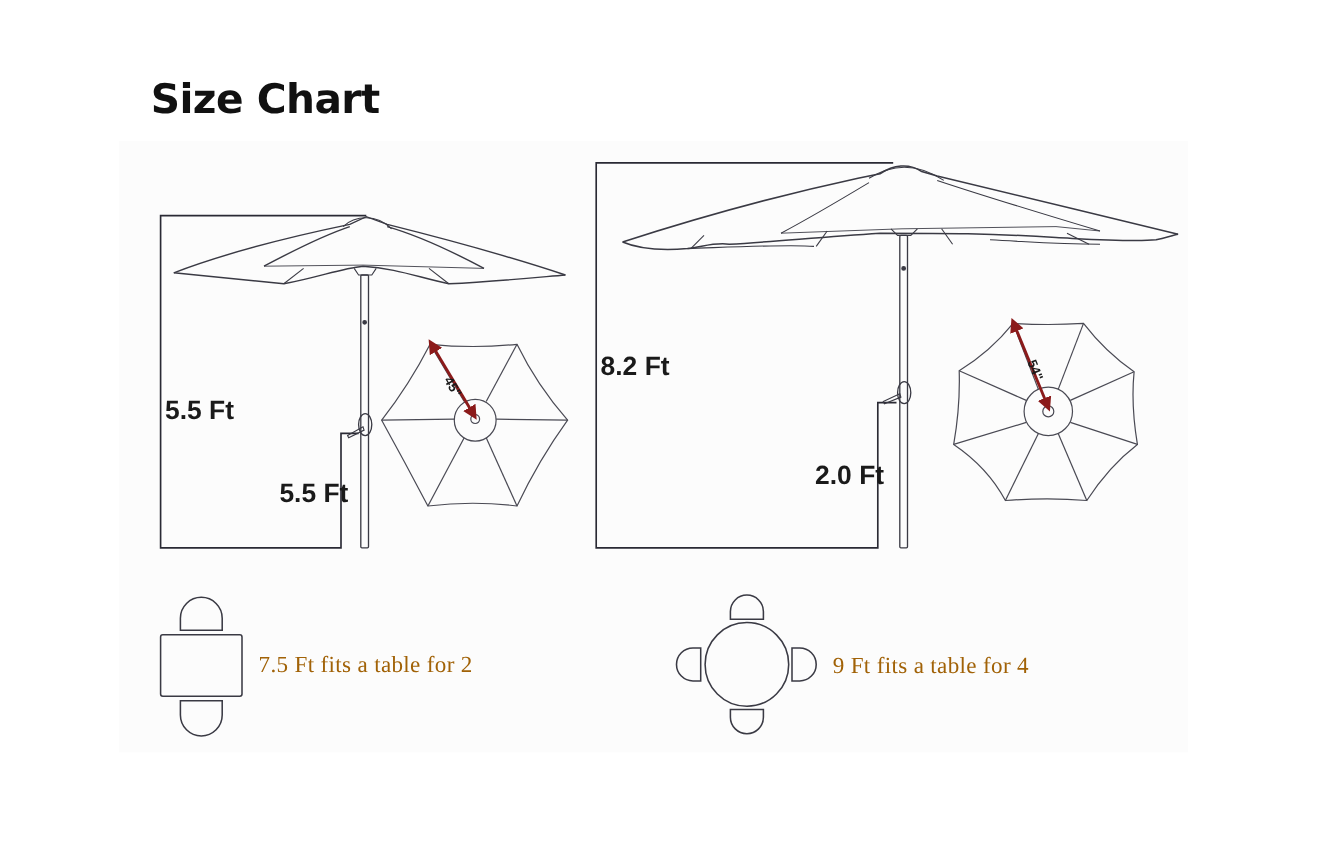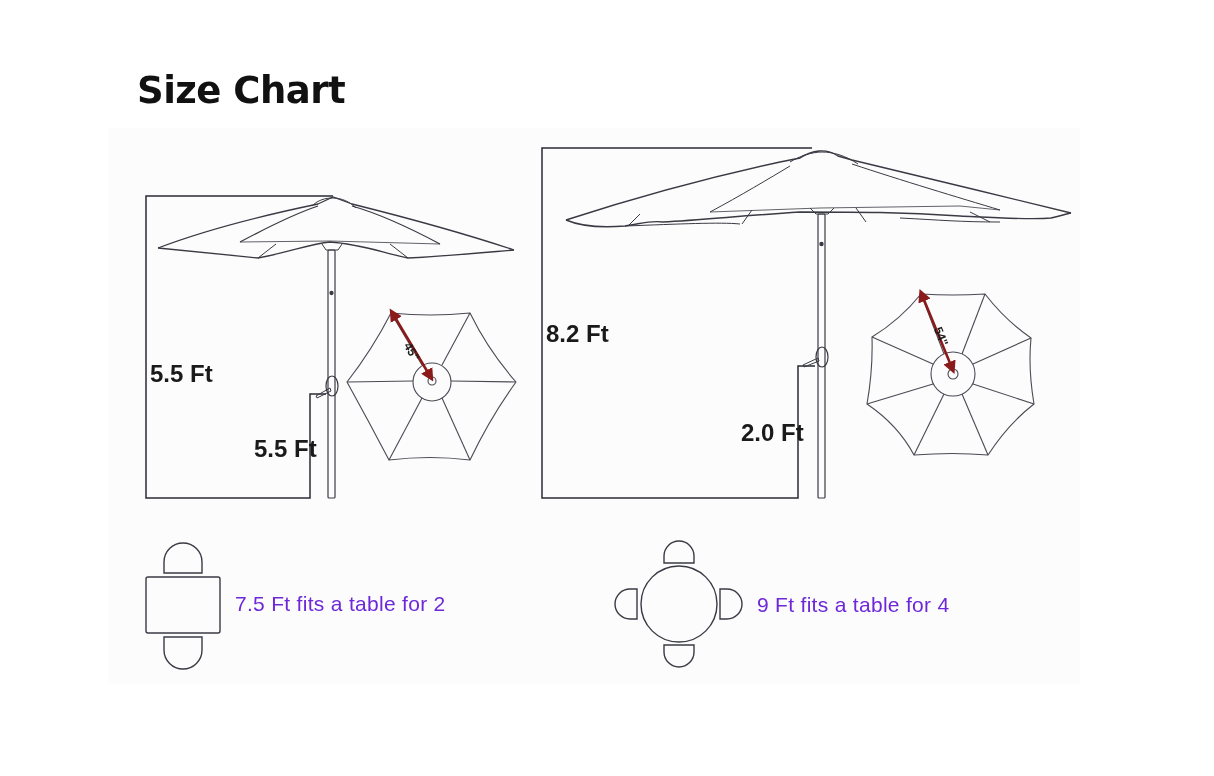--- a/index.html
+++ b/index.html
@@ -41,23 +41,23 @@
     .dim-label {
       position: absolute;
       font-family: "Liberation Sans", sans-serif;
       font-weight: bold;
       font-size: 24px;
       color: #1a1a1a;
       white-space: nowrap;
     }
     .fit-label {
       position: absolute;
-      font-family: Liberation Sans, sans-serif;
+      font-family: Liberation Serif, serif;
       font-size: 21px;
-      color: #6d28d9;
+      color: #a16207;
       white-space: nowrap;
       letter-spacing: 0.3px;
     }
   </style>
 </head>
 <body>
 
 <div class="page-title">Size Chart</div>
 
 <div class="diagram-panel"></div>

